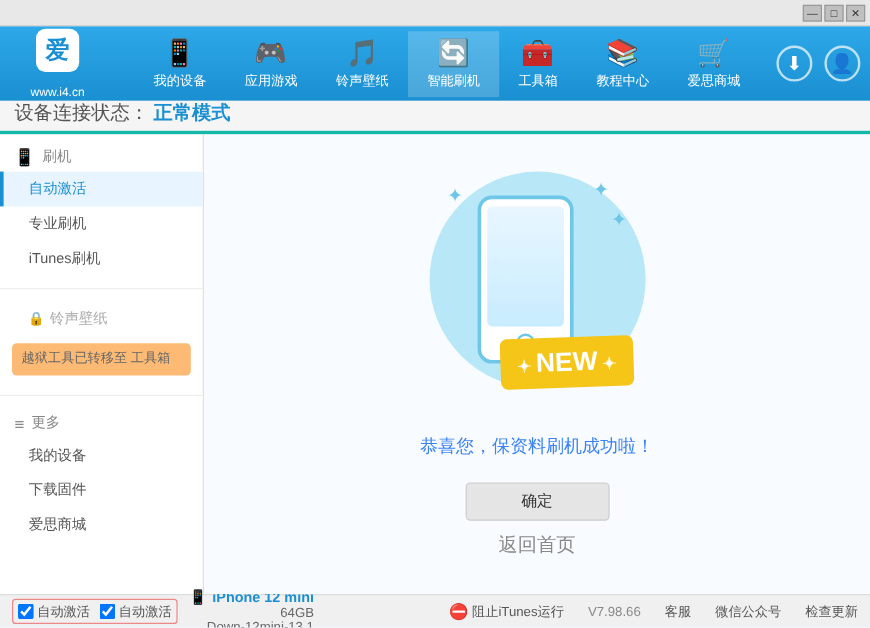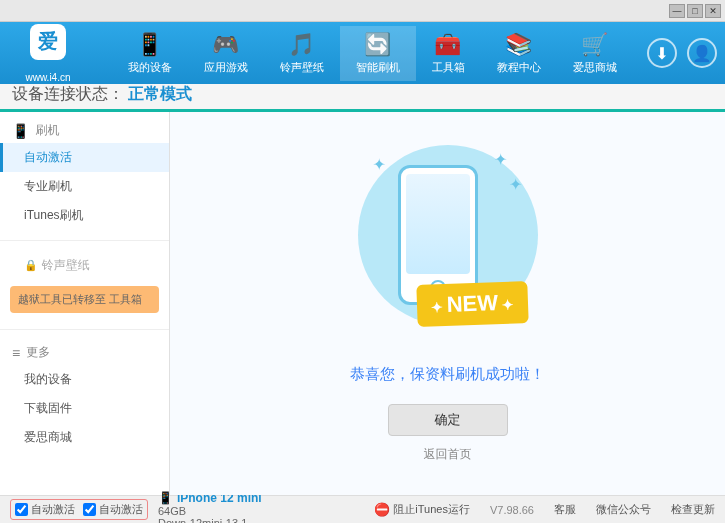--- a/index.html
+++ b/index.html
@@ -310,21 +310,21 @@
       font-size: 13px;
       color: #333;
       cursor: pointer;
       display: flex;
       align-items: center;
       justify-content: center;
       margin-bottom: 10px;
       text-align: right;
     }
     .link-back {
-      font-size: 12px;
+      font-size: 16px;
       color: #888;
       cursor: pointer;
       text-decoration: none;
     }
 
     
     .bottom-bar {
       height: 28px;
       background: #f0f0f0;
       border-top: 1px solid #ddd;
@@ -354,20 +354,21 @@
       font-size: 12px;
       color: #1a8fd1;
       font-weight: bold;
       display: flex;
       align-items: center;
       gap: 4px;
     }
     .device-detail {
       font-size: 11px;
       color: #666;
+      text-align: right;
     }
     .bottom-right {
       display: flex;
       align-items: center;
       gap: 20px;
     }
     .bottom-link {
       color: #555;
       cursor: pointer;
       font-size: 11px;

